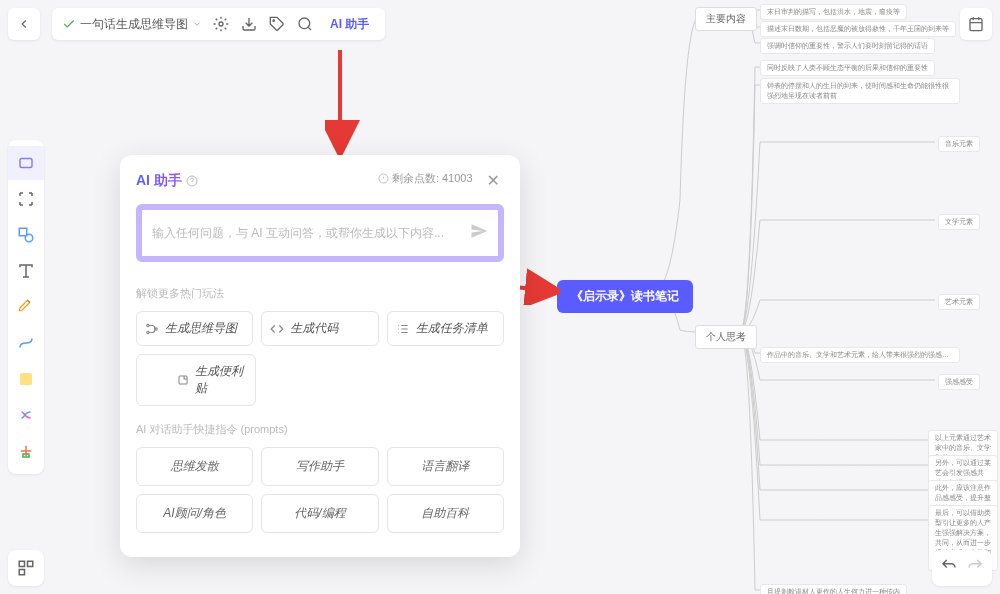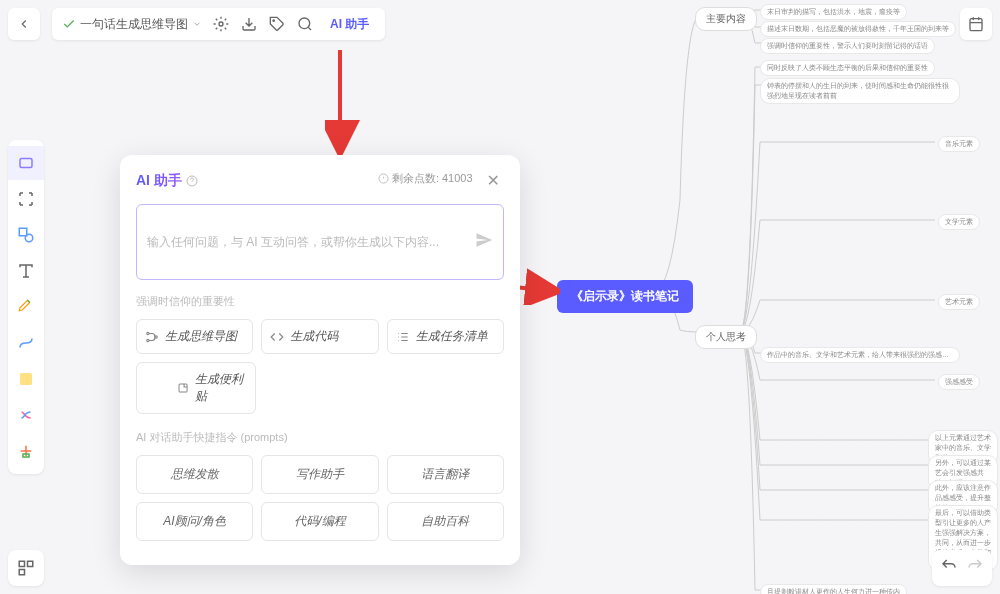--- a/index.html
+++ b/index.html
@@ -175,24 +175,24 @@
     }
     .close-btn {
       cursor: pointer;
       color: #999;
       font-size: 16px;
       padding: 0 4px;
     }
     .ai-input-box {
       display: flex;
       align-items: center;
-      border: 1px solid #c4b5fd;
-      border-radius: 6px;
-      padding: 26px 10px;
-      margin-bottom: 14px;
+      border: 6px solid #c4b5fd;
+      border-radius: 6px;
+      padding: 12px 10px;
+      margin-bottom: 24px;
     }
     .ai-input-box input {
       flex: 1;
       border: none;
       outline: none;
       font-size: 12px;
       color: #333;
     }
     .ai-input-box input::placeholder { color: #bbb; }
     .send-btn { color: #ccc; cursor: pointer; }
@@ -233,21 +233,21 @@
       padding: 10px;
       font-size: 12px;
       color: #666;
       text-align: center;
       cursor: pointer;
     }
     .node {
       position: absolute;
       font-size: 10px;
       padding: 4px 10px;
-      border-radius: 10px;
+      border-radius: 3px;
       white-space: nowrap;
     }
     .node.root {
       background: #5b5cff;
       color: #fff;
       font-size: 12px;
       font-weight: 600;
       padding: 8px 14px;
       border-radius: 6px;
     }
@@ -489,21 +489,21 @@
 
   <div class="ai-input-box">
     <input type="text" placeholder="输入任何问题，与 AI 互动问答，或帮你生成以下内容..." style="">
     <div class="send-btn">
       <svg width="18" height="18" viewBox="0 0 24 24" fill="#ccc">
           <path d="M2 21l21-9L2 3v7l15 2-15 2v7z"></path>
         </svg>
     </div>
   </div>
 
-  <div class="section-label">强调时信仰的重要性</div>
+  <div class="section-label">解锁更多热门玩法</div>
   <div class="action-row">
     <div class="action-btn">
       <svg width="14" height="14" viewBox="0 0 24 24" fill="none" stroke="#888" stroke-width="2">
           <circle cx="5" cy="6" r="2"></circle>
           <circle cx="5" cy="18" r="2"></circle>
           <circle cx="19" cy="12" r="2"></circle>
           <path d="M7 6h5a5 5 0 015 5v1M7 18h5a5 5 0 005-5v-1"></path>
         </svg>
       <span>生成思维导图</span>
     </div>

